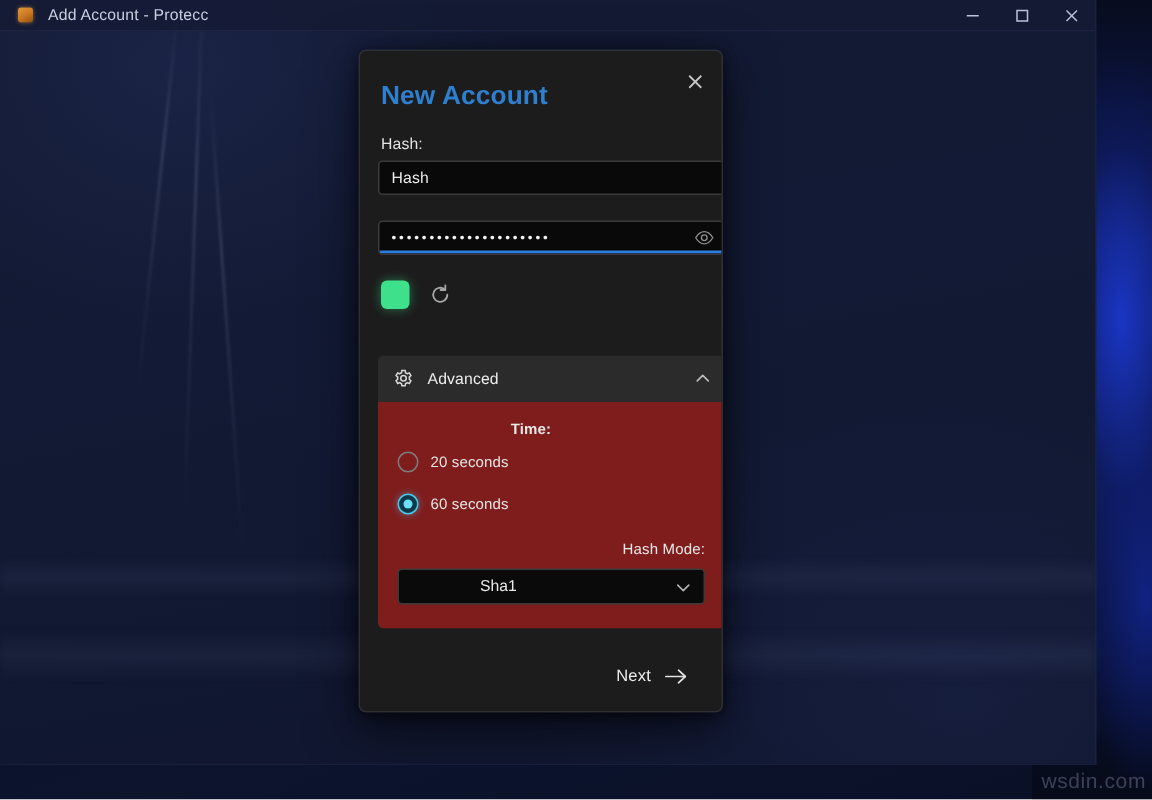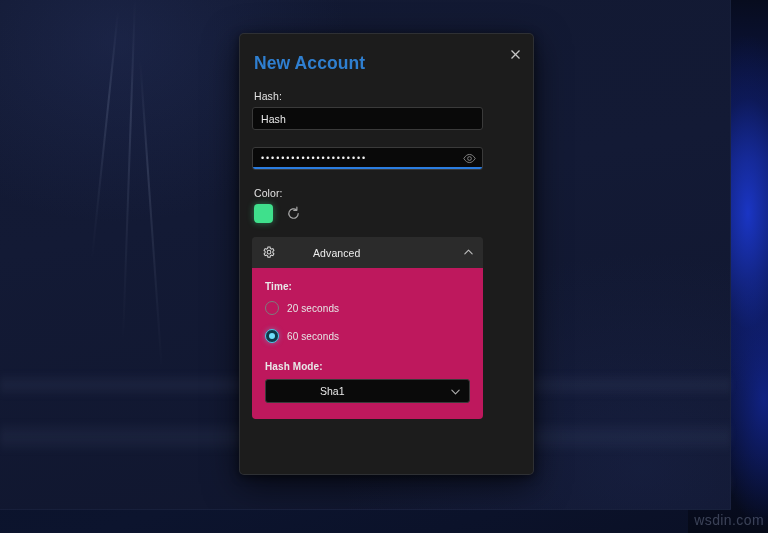--- a/index.html
+++ b/index.html
@@ -80,21 +80,21 @@
     width: 33px; height: 21px;
     display: flex; align-items: center; justify-content: center;
     color: #b9c2d6; cursor: default;
   }
   .winbtn svg { display: block; }
 
   
   #dialog {
     position: absolute;
     left: 239px; top: 33px;
-    width: 295px; height: 442px;
+    width: 243px; height: 442px;
     background: #1c1c1c;
     border: 1px solid rgba(120,130,150,0.2);
     border-radius: 5px;
     box-shadow: 0 10px 34px rgba(0,0,0,0.62), 0 2px 8px rgba(0,0,0,0.5);
     overflow: hidden;
   }
   #dialog-inner { position: relative; width: 100%; height: 100%; padding: 13px 12px 0 12px; }
 
   #dialog-title {
     font-size: 17.5px; font-weight: bold;
@@ -167,31 +167,31 @@
     left: 12px; top: 203px;
     width: 231px;
     background: #262626;
     border-radius: 4px;
     overflow: hidden;
   }
   #advanced-header {
     height: 31px; display: flex; align-items: center;
     padding: 0 9px 0 9px; cursor: default;
     background: #2b2b2b;
-    gap: 28px;
   }
   .gear { width: 15px; height: 15px; color: #d8d8d8; display:flex; align-items:center; justify-content:center; }
   #advanced-label {
     margin-left: 9px; font-size: 10.5px; color: #ededed; letter-spacing: 0.1px;
   }
   #advanced-chevron { margin-left: auto; color: #bdbdbd; display:flex; align-items:center; }
 
   #advanced-body {
-    background: #be185d;
+    background: #7f1d1d;
     padding: 13px 13px 16px 13px;
+    text-align: right;
   }
   .radio-grid { display: flex; }
   .radio-col { width: 50%; }
   .group-label {
     font-size: 10px; color: #e8e8e8; font-weight: bold;
     margin-bottom: 9px; letter-spacing: 0.1px;
   }
   .radio-row {
     display: flex; align-items: center; gap: 8px;
     margin-bottom: 14px; cursor: default;
@@ -209,21 +209,21 @@
     background: #0d3a49;
     box-shadow: 0 0 5px rgba(78,200,232,0.5);
   }
   .radio-row.selected .radio-dot::after {
     content: ""; width: 6px; height: 6px; border-radius: 50%;
     background: #6fe0fa;
   }
   .radio-text { font-size: 10px; color: #e6e6e6; letter-spacing: 0.1px; }
 
   .hash-label {
-    font-size: 10px; color: #e8e8e8; font-weight: bold;
+    font-size: 10px; color: #e8e8e8; font-weight: normal;
     margin: 18px 0 7px 0; letter-spacing: 0.1px;
   }
   #hash-select {
     position: relative;
     width: 100%; height: 24px;
     background: #0a0a0a;
     border: 1px solid #3a3a3a;
     border-radius: 3px;
     display: flex; align-items: center;
     padding: 0 8px; cursor: default;
@@ -271,20 +271,42 @@
   <div class="wp-haze" style="left:0px; top:468px; width:731px; height:30px;"></div>
 
   <div id="app-window">
     <div class="app-wall"></div>
     <div class="wp-streak" style="left:104px; top:10px;  width:2px;  height:250px; transform:rotate(6deg);"></div>
     <div class="wp-streak" style="left:128px; top:0px;   width:1.5px;height:340px; transform:rotate(2deg);"></div>
     <div class="wp-streak" style="left:150px; top:60px;  width:2px;  height:310px; transform:rotate(-4deg);"></div>
     <div class="wp-haze" style="left:0px; top:372px; width:731px; height:26px;"></div>
     <div class="wp-haze" style="left:0px; top:420px; width:731px; height:34px;"></div>
 
+    <div id="titlebar">
+      <div id="app-icon"></div>
+      <div id="titlebar-text">Add Account - Protecc</div>
+      <div class="winbtns">
+        <div class="winbtn">
+          <svg width="11" height="11" viewBox="0 0 11 11">
+            <line x1="1.5" y1="5.5" x2="9.5" y2="5.5" stroke="currentColor" stroke-width="1"></line>
+          </svg>
+        </div>
+        <div class="winbtn">
+          <svg width="11" height="11" viewBox="0 0 11 11">
+            <rect x="2" y="2" width="7" height="7" fill="none" stroke="currentColor" stroke-width="1"></rect>
+          </svg>
+        </div>
+        <div class="winbtn close">
+          <svg width="11" height="11" viewBox="0 0 11 11">
+            <line x1="2" y1="2" x2="9" y2="9" stroke="currentColor" stroke-width="1"></line>
+            <line x1="9" y1="2" x2="2" y2="9" stroke="currentColor" stroke-width="1"></line>
+          </svg>
+        </div>
+      </div>
+    </div>
 
     <div id="dialog">
       <div id="dialog-inner">
 
         <div id="dialog-title">New Account</div>
         <div id="dialog-close">
           <svg width="11" height="11" viewBox="0 0 11 11">
             <line x1="1.5" y1="1.5" x2="9.5" y2="9.5" stroke="currentColor" stroke-width="1.2"></line>
             <line x1="9.5" y1="1.5" x2="1.5" y2="9.5" stroke="currentColor" stroke-width="1.2"></line>
           </svg>
@@ -305,21 +327,20 @@
             <svg width="13" height="13" viewBox="0 0 16 16">
               <path d="M1 8 C3.2 4.4 5.6 3 8 3 C10.4 3 12.8 4.4 15 8 C12.8 11.6 10.4 13 8 13 C5.6 13 3.2 11.6 1 8 Z" fill="none" stroke="currentColor" stroke-width="1.1"></path>
               <circle cx="8" cy="8" r="2.3" fill="none" stroke="currentColor" stroke-width="1.1"></circle>
             </svg>
           </div>
           <div class="focus-underline"></div>
         </div>
 
         <div style="height:17px"></div>
 
-        <div class="field-label">Color:</div>
         <div class="color-row">
           <div id="color-swatch"></div>
           <div id="color-randomize">
             <svg width="15" height="15" viewBox="0 0 16 16">
               <path d="M13 8 A5 5 0 1 1 11.2 4.2" fill="none" stroke="currentColor" stroke-width="1.3" stroke-linecap="round"></path>
               <path d="M11.6 1.3 L11.6 4.6 L8.3 4.6" fill="none" stroke="currentColor" stroke-width="1.3" stroke-linecap="round" stroke-linejoin="round"></path>
             </svg>
           </div>
         </div>
 
@@ -368,19 +389,30 @@
             <span id="hash-value">Sha1</span>
             <span id="hash-chevron">
               <svg width="11" height="11" viewBox="0 0 12 12">
                 <polyline points="2,4.5 6,8.5 10,4.5" fill="none" stroke="currentColor" stroke-width="1.2" stroke-linecap="round" stroke-linejoin="round"></polyline>
               </svg>
             </span>
           </div>
         </div>
       </div>
 
+      <div id="dialog-footer">
+        <div id="next-button">
+          <span id="next-label">Next</span>
+          <span id="next-arrow">
+            <svg width="16" height="14" viewBox="0 0 18 14">
+              <line x1="1" y1="7" x2="15.5" y2="7" stroke="currentColor" stroke-width="1.3" stroke-linecap="round"></line>
+              <polyline points="10.5,2.3 15.6,7 10.5,11.7" fill="none" stroke="currentColor" stroke-width="1.3" stroke-linecap="round" stroke-linejoin="round"></polyline>
+            </svg>
+          </span>
+        </div>
+      </div>
     </div>
 
   </div>
 
   <div id="watermark">wsdin.com</div>
 
 </div>
 
 </body></html>

